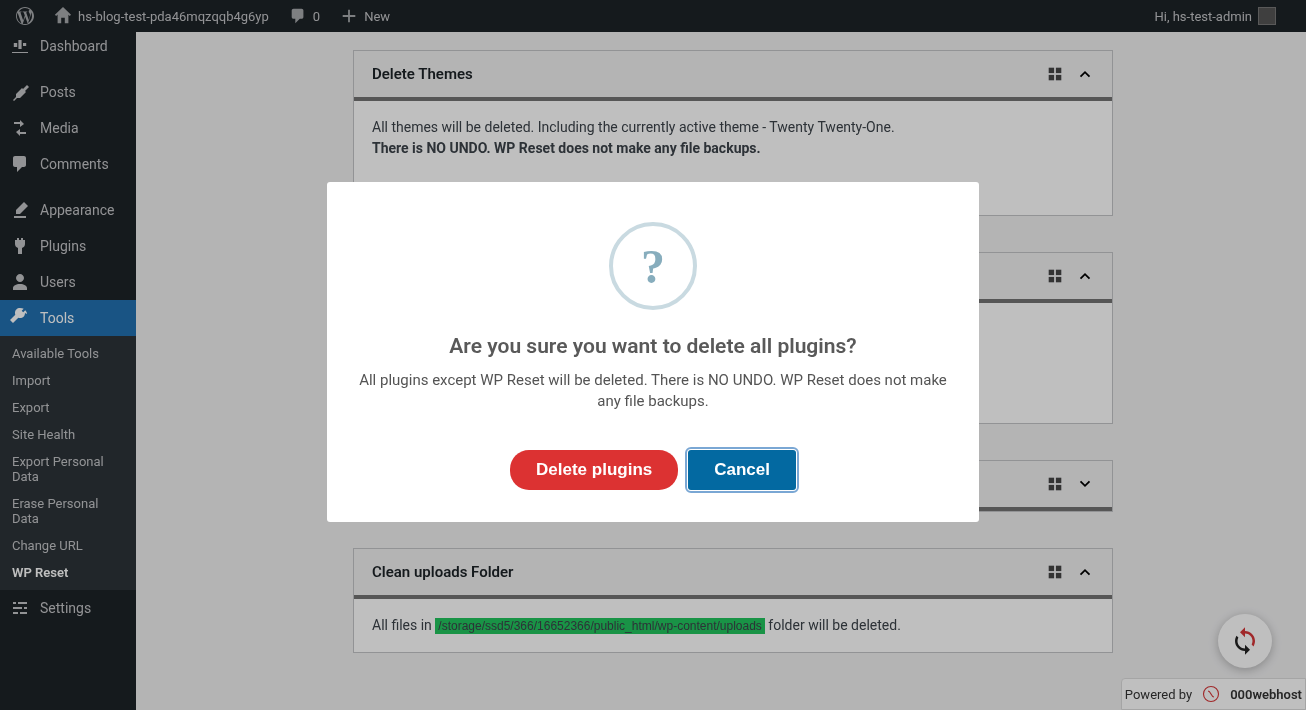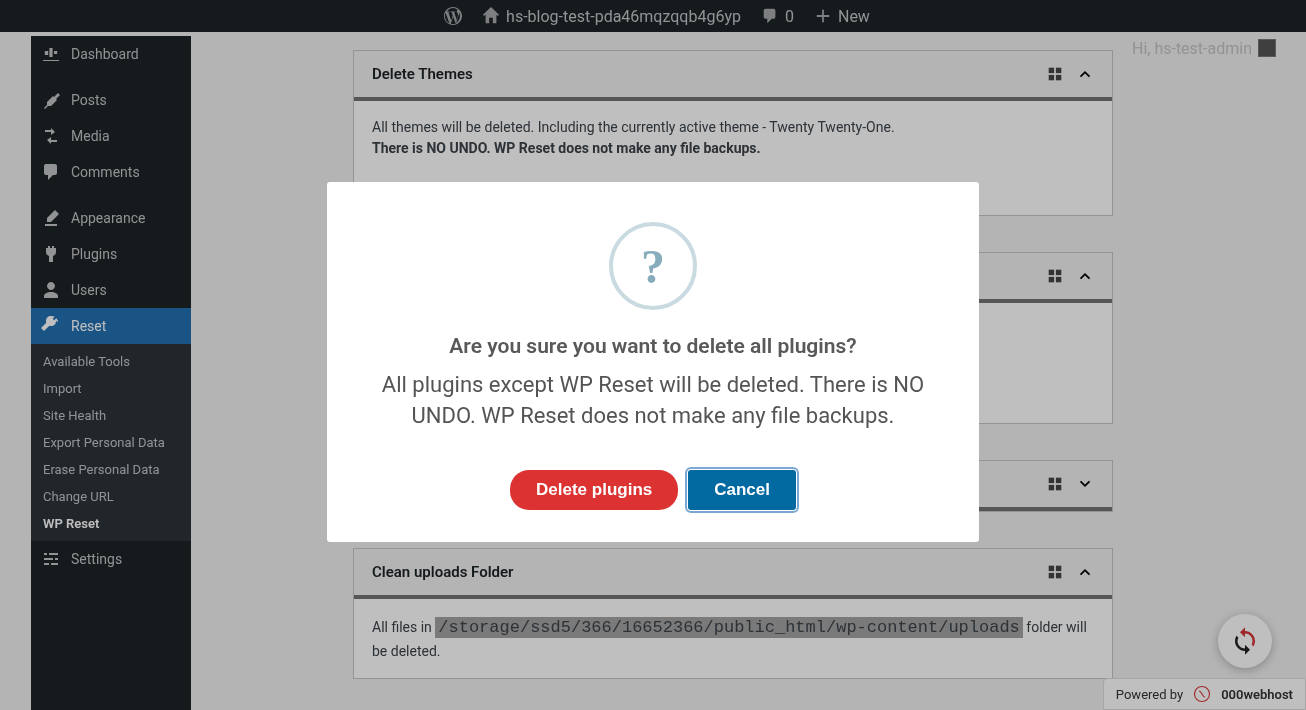--- a/index.html
+++ b/index.html
@@ -1,68 +1,68 @@
 <!DOCTYPE html>
 <html><head>
 <meta charset="utf-8">
 <style>
 * { margin: 0; padding: 0; box-sizing: border-box; }
 body { font-family: -apple-system, BlinkMacSystemFont, "Segoe UI", Roboto, sans-serif; background: #f0f0f1; width: 1306px; height: 710px; overflow: hidden; position: relative; }
 
 
-.adminbar { position: fixed; top: 0; left: 0; right: 0; height: 32px; background: #1d2327; color: #c3c4c7; display: flex; align-items: center; font-size: 16px; z-index: 10; flex-direction: column; }
+.adminbar { position: fixed; top: 0; left: 0; right: 0; height: 32px; background: #1d2327; color: #c3c4c7; display: flex; align-items: center; font-size: 13px; z-index: 10; }
 .adminbar-left { display: flex; align-items: center; gap: 4px; padding-left: 8px; }
 .adminbar-right { margin-left: auto; padding-right: 22px; display: flex; align-items: center; gap: 8px; }
 .adminbar-item { display: flex; align-items: center; gap: 6px; padding: 0 8px; height: 32px; cursor: pointer; }
 .ab-icon { width: 18px; height: 18px; fill: #a7aaad; }
 .avatar { width: 18px; height: 18px; background: #555; border: 1px solid #777; }
 
 
-.sidebar { position: fixed; top: 36px; left: 0; bottom: 0; width: 160px; background: #1d2327; color: #c3c4c7; font-size: 14px; z-index: 5; margin-left: 31px; }
+.sidebar { position: fixed; top: 28px; left: 0; bottom: 0; width: 136px; background: #1d2327; color: #c3c4c7; font-size: 14px; z-index: 5; }
 .menu-item { display: flex; align-items: center; gap: 10px; padding: 8px 10px; cursor: pointer; position: relative; }
 .menu-item.active { background: #2271b1; color: #fff; }
 .menu-item.active::after { content: ""; position: absolute; right: -8px; top: 50%; transform: translateY(-50%); border: 8px solid transparent; border-right-color: #f0f0f1; }
 .menu-icon { width: 20px; height: 20px; fill: currentColor; flex-shrink: 0; }
 .menu-sep { height: 10px; }
 .submenu { background: #2c3338; padding: 4px 0; }
 .submenu-item { padding: 6px 12px; font-size: 13px; color: #c3c4c7; cursor: pointer; }
 .submenu-item.current { color: #fff; font-weight: 600; }
 
 
 .content { margin-left: 160px; margin-top: 32px; padding: 18px 20px 0 20px; }
 .wrap { max-width: 760px; margin: 0 auto; }
 .panel { border: 1px solid #c3c4c7; background: #fff; margin-bottom: 36px; }
 .panel-header { background: #f0f0f1; border-bottom: 4px solid #737373; padding: 14px 18px; display: flex; align-items: center; }
 .panel-title { font-size: 15px; font-weight: 600; color: #1d2327; }
 .panel-title .pro { color: #d63638; font-weight: 700; font-style: italic; }
 .panel-title .tool { color: #888; font-size: 10px; font-style: italic; letter-spacing: 0.5px; }
 .panel-ctrls { margin-left: auto; display: flex; gap: 12px; }
 .ctrl-icon { width: 18px; height: 18px; fill: #444; cursor: pointer; }
 .panel-body { padding: 16px 18px; font-size: 14px; color: #3c434a; line-height: 1.5; }
-.panel-body code { background: #a3a3a3; padding: 1px 3px; font-family: Liberation Mono, monospace; font-size: 17px; }
+.panel-body code { background: #22c55e; padding: 1px 3px; font-family: Liberation Sans, sans-serif; font-size: 12px; }
 .panel-body strong { font-weight: 700; }
 
 
 .overlay { position: fixed; inset: 0; background: rgba(0,0,0,0.25); z-index: 100; }
 .modal { position: fixed; top: 182px; left: 50%; transform: translateX(-50%); width: 652px; background: #fff; z-index: 101; padding: 40px 30px 32px; text-align: center; border-radius: 3px; }
 .modal-icon-ring { width: 88px; height: 88px; border: 4px solid #c9dae1; border-radius: 50%; margin: 0 auto 24px; display: flex; align-items: center; justify-content: center; }
 .modal-icon-ring span { font-size: 48px; color: #87adbd; font-weight: 600; font-family: Georgia, serif; }
 .modal-title { font-size: 21px; font-weight: 600; color: #595959; margin-bottom: 12px; }
-.modal-text { font-size: 22px; color: #545454; line-height: 1.4; max-width: 600px; margin: 0 auto 38px; }
+.modal-text { font-size: 15px; color: #545454; line-height: 1.4; max-width: 600px; margin: 0 auto 38px; }
 .modal-buttons { display: flex; justify-content: center; gap: 10px; }
 .btn { padding: 10px 26px; font-size: 17px; font-weight: 600; border-radius: 3px; cursor: pointer; border: none; }
 .btn-danger { background: #dc3232; color: #fff; border-radius: 19px; }
 .btn-cancel { background: #0369a1; color: #fff; outline: 2px solid #7aa7d4; outline-offset: 1px; border-radius: 3px; }
 
 
 .fab { position: fixed; bottom: 42px; right: 34px; width: 54px; height: 54px; border-radius: 50%; background: #fff; box-shadow: 0 2px 10px rgba(0,0,0,0.25); display: flex; align-items: center; justify-content: center; z-index: 50; cursor: pointer; }
 .fab svg { width: 30px; height: 30px; }
 
 
-.powered { position: fixed; bottom: 0; right: 0; background: #fff; border: 1px solid #ddd; padding: 6px 12px; font-size: 13px; color: #333; display: flex; align-items: center; gap: 10px; z-index: 50; border-radius: 4px 0 0 0; }
+.powered { position: fixed; bottom: 0; right: 0; background: #fff; border: 1px solid #ddd; padding: 6px 3px; font-size: 13px; color: #333; display: flex; align-items: center; gap: 10px; z-index: 50; border-radius: 4px 0 0 0; }
 .powered-icon { width: 18px; height: 18px; }
 </style>
 </head>
 <body>
 
 <div class="adminbar">
   <div class="adminbar-left">
     <div class="adminbar-item">
         <svg class="ab-icon" viewBox="0 0 20 20">
           <path d="M10 0C4.5 0 0 4.5 0 10s4.5 10 10 10 10-4.5 10-10S15.5 0 10 0zM1 10c0-1.3.3-2.5.8-3.6l4.3 11.8C3.1 16.8 1 13.6 1 10zm9 9c-.9 0-1.7-.1-2.5-.4l2.7-7.8 2.8 7.6c0 .1 0 .1.1.1-1 .3-2 .5-3.1.5zm1.2-13.2c.5 0 1-.1 1-.1.5 0 .4-.7 0-.7 0 0-1.4.1-2.3.1-.8 0-2.2-.1-2.2-.1-.5 0-.5.7-.1.7 0 0 .4.1.9.1l1.3 3.6L8 15.1 4.9 5.8c.5 0 1-.1 1-.1.5 0 .4-.7 0-.7 0 0-1.4.1-2.3.1H3C4.6 2.7 7.1 1 10 1c2.2 0 4.1.8 5.6 2.2h-.1c-.8 0-1.4.7-1.4 1.5 0 .7.4 1.3.8 2 .3.6.7 1.3.7 2.3 0 .7-.3 1.6-.6 2.7l-.8 2.8-3-8.7zm6.6 4.2c0 3.3-1.8 6.2-4.4 7.7l2.7-8c.5-1.3.7-2.3.7-3.2 0-.3 0-.6-.1-.9.7 1.3 1.1 2.8 1.1 4.4z"></path>
@@ -137,25 +137,26 @@
   <div class="menu-item">
       <svg class="menu-icon" viewBox="0 0 20 20">
         <path d="M10 10c2 0 4-2 4-4s-2-4-4-4-4 2-4 4 2 4 4 4zm0 2c-4 0-7 2-7 4v2h14v-2c0-2-3-4-7-4z"></path>
       </svg>
       <span>Users</span>
     </div>
   <div class="menu-item active">
       <svg class="menu-icon" viewBox="0 0 20 20">
         <path d="M17 6c0-1.5-.7-2.8-1.8-3.7l-2 2-1.5-1.5 2-2C12.8 .3 11.5 0 10 0 7 0 5 2 5 5c0 .6.1 1.2.3 1.7L0 12l3 3 5.3-5.3c.5.2 1.1.3 1.7.3 3 0 5-2 5-5z"></path>
       </svg>
-      <span>Reset</span>
+      <span>Tools</span>
     </div>
   <div class="submenu">
     <div class="submenu-item">Available Tools</div>
     <div class="submenu-item">Import</div>
+    <div class="submenu-item">Export</div>
     <div class="submenu-item">Site Health</div>
     <div class="submenu-item">Export Personal Data</div>
     <div class="submenu-item">Erase Personal Data</div>
     <div class="submenu-item">Change URL</div>
     <div class="submenu-item current">WP Reset</div>
   </div>
   <div class="menu-item">
       <svg class="menu-icon" viewBox="0 0 20 20">
         <path d="M3 4h3v2H3V4zm5 0h9v2H8V4zM3 9h9v2H3V9zm11 0h3v2h-3V9zM3 14h5v2H3v-2zm7 0h7v2h-7v-2z"></path>
       </svg>

